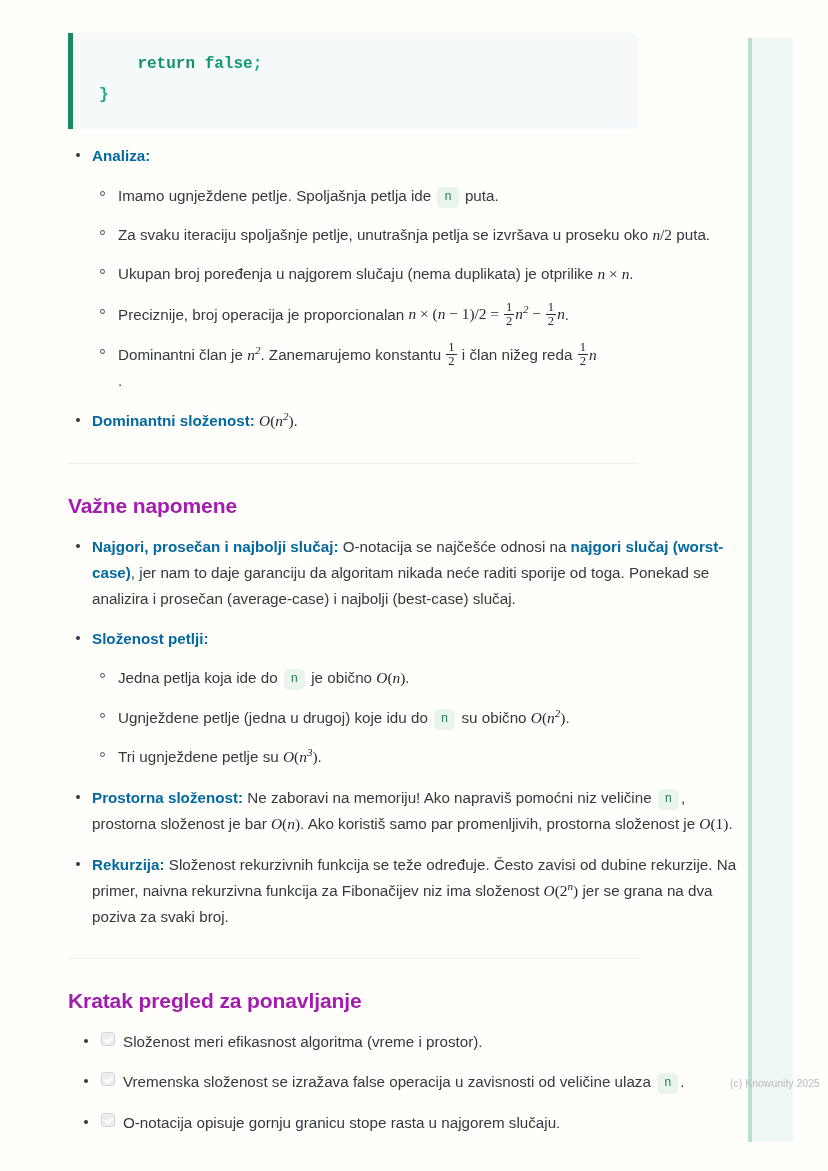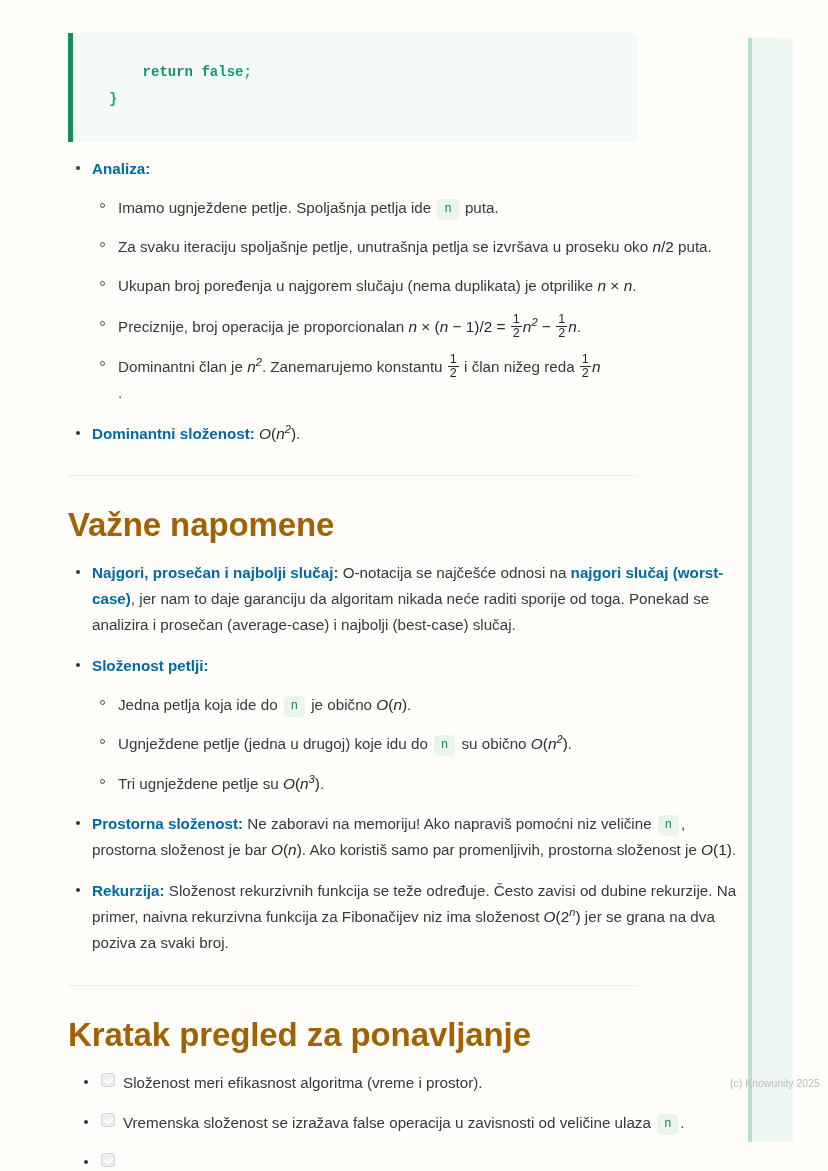--- a/index.html
+++ b/index.html
@@ -48,23 +48,23 @@
     background: #f6f9f9;
     border-left: 5px solid #1a8a5c;
     border-radius: 0 6px 6px 0;
     padding: 14px 16px 16px 24px;
     width: 570px;
     box-sizing: border-box;
     margin-top: 33px;
     overflow: hidden;
   }
   .code-block pre {
-    margin: 12px;
+    margin: 2px;
     font-family: "Liberation Mono", monospace;
-    font-size: 14px;
+    font-size: 16px;
     line-height: 1.95;
     color: #14946a;
     white-space: pre;
     font-weight: bold;
   }
   .code-line { display: block; }
   .code-kw { color: #12926a; }
   .code-lit { color: #0f9b74; }
   .code-punc { color: #1aa87c; font-weight: bold; }
 
@@ -128,21 +128,21 @@
     font-size: 12px;
     padding: 3px 7px 3px 7px;
     border-radius: 5px;
     line-height: 1.25;
     vertical-align: 1px;
     margin: 0 2px;
   }
 
   
   .m {
-    font-family: Liberation Sans, sans-serif;
+    font-family: Liberation Serif, serif;
     font-style: italic;
     font-size: 15.4px;
     color: #24292e;
     white-space: nowrap;
   }
   .m .up { font-style: normal; }
   .m sup {
     font-size: 0.72em;
     vertical-align: super;
     font-style: italic;
@@ -155,23 +155,23 @@
     font-size: 0.82em;
     font-style: normal;
     line-height: 1.04;
     margin: 0 1px;
   }
   .frac .num { display: block; padding: 0 2px; }
   .frac .den { display: block; border-top: 1px solid #24292e; padding: 0 2px; }
 
   
   h2.sec {
-    font-size: 33px;
+    font-size: 21px;
     font-weight: bold;
-    color: #a16207;
+    color: #a21caf;
     margin: 30px 0 16px 0;
     letter-spacing: -0.1px;
   }
 
   hr.rule {
     border: none;
     border-top: 1px solid #ededea;
     margin: 28px 0 0 0;
     width: 570px;
   }
@@ -310,19 +310,20 @@
       </span>
       <span>Vremenska složenost se izražava false operacija u zavisnosti od veličine ulaza </span><code class="ic">n</code><span>.</span>
     </li>
 
     <li>
       <span class="cbx">
         <svg width="12" height="12" viewBox="0 0 12 12">
             <path d="M2.5 6.2 L4.7 8.4 L9.3 3.6" stroke="#ffffff" stroke-width="1.8" fill="none" stroke-linecap="round" stroke-linejoin="round"></path>
           </svg>
       </span>
+      <span>O-notacija opisuje gornju granicu stope rasta u najgorem slučaju.</span>
     </li>
 
   </ul>
 
 </div>
 
 <div id="watermark">(c) Knowunity 2025</div>
 
 </body></html>

